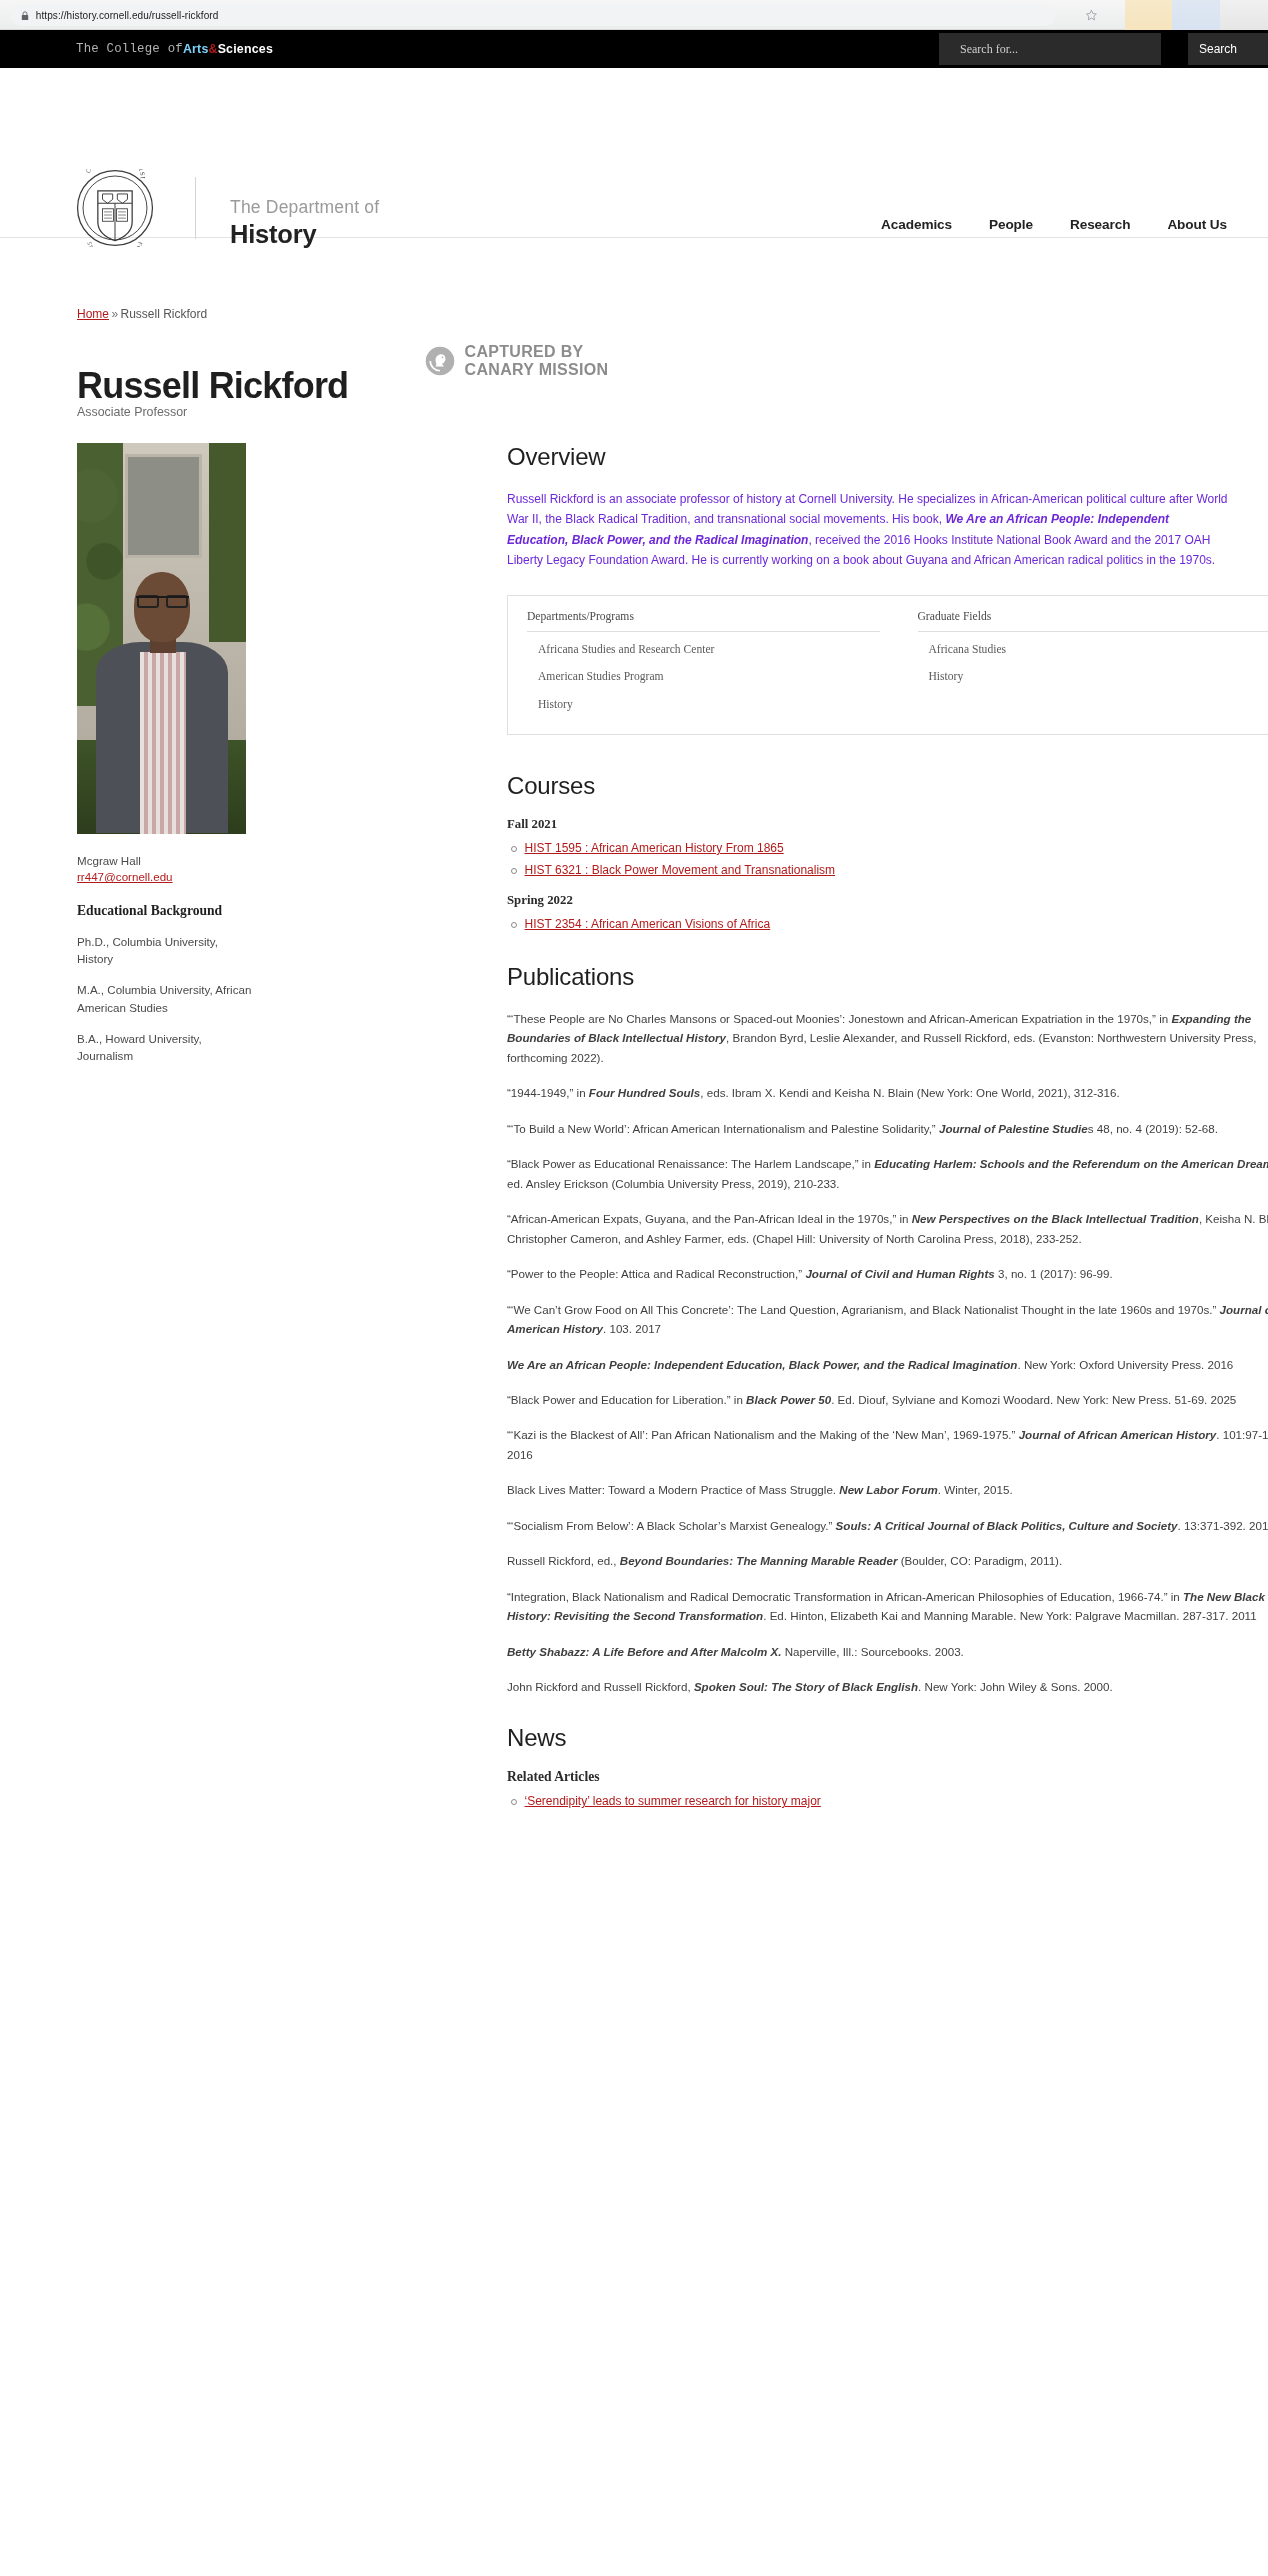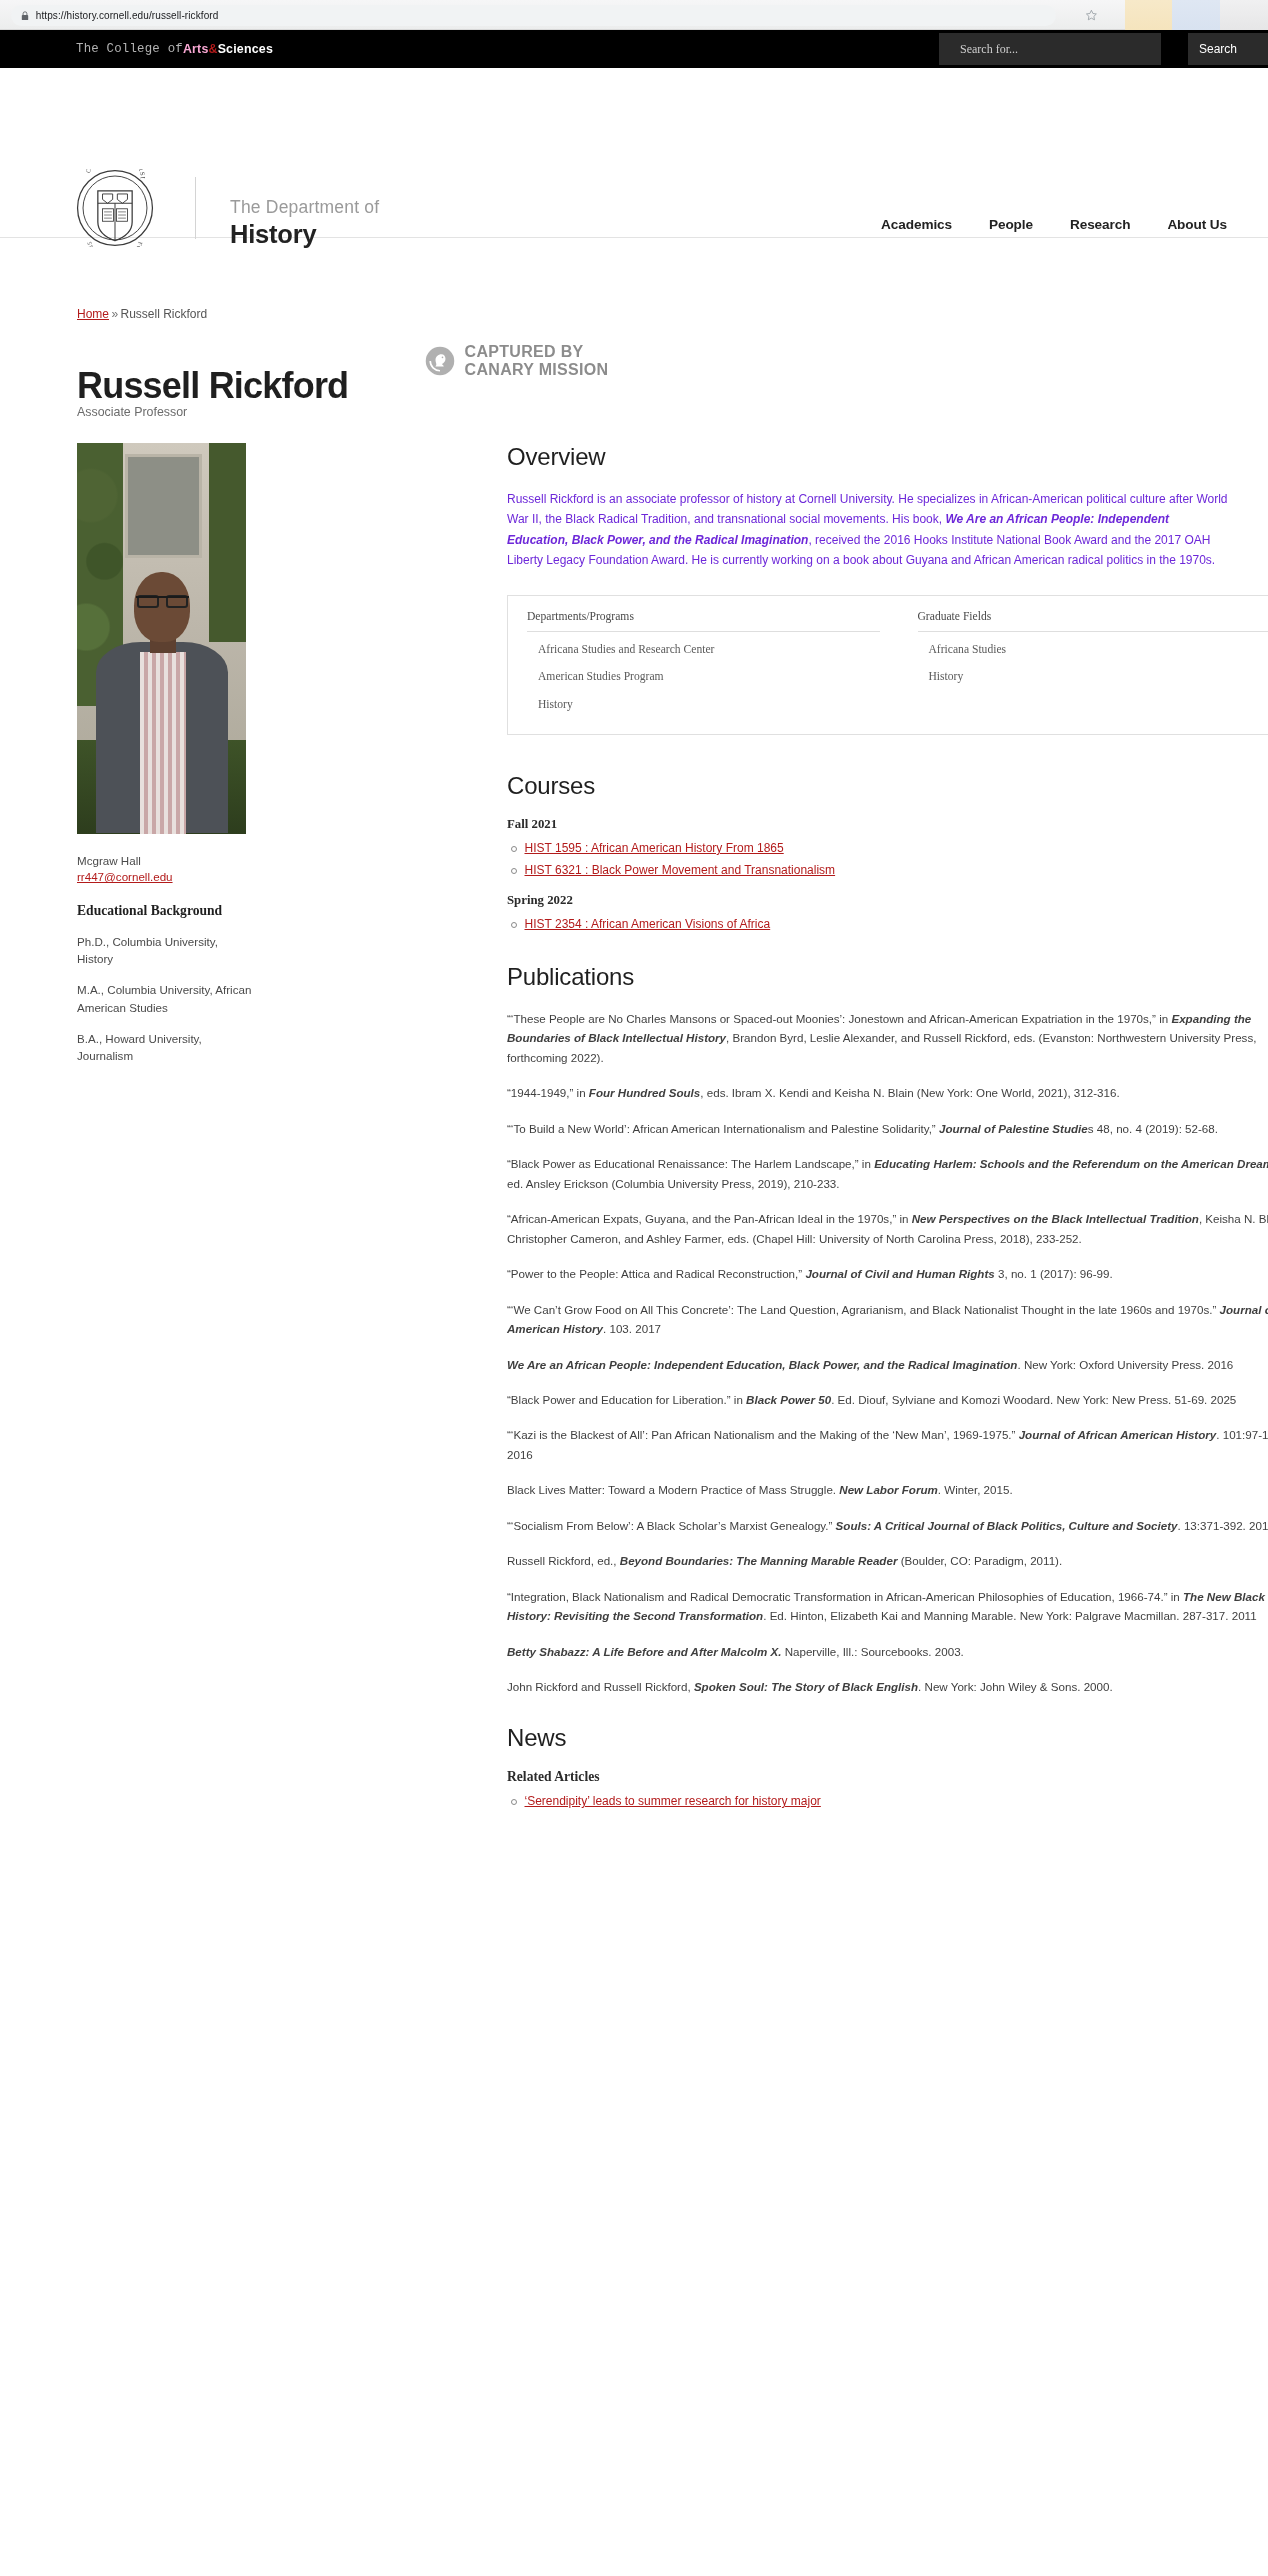--- a/index.html
+++ b/index.html
@@ -45,21 +45,21 @@
   #utility-bar {
     position:absolute; left:0; top:30px; width:1268px; height:38px;
     background:#000000;
   }
   #cas-wordmark {
     position:absolute; left:76px; top:0; height:38px;
     display:flex; align-items:center;
     font-size:12.4px; letter-spacing:0.2px;
   }
   #cas-the { color:#b3b3b3; font-weight:400;font-family:Liberation Mono, monospace; }
-  #cas-arts { color:#f9a8d4; font-weight:700; }
+  #cas-arts { color:#7dd3fc; font-weight:700; }
   #cas-amp { color:#b31b1b; font-weight:700; }
   #cas-sciences { color:#ffffff; font-weight:700; }
 
   #search-input {
     position:absolute; left:939px; top:33px; width:222px; height:32px;
     background:#2b2b2b; border:none; color:#ffffff;
     font-family:Liberation Serif, serif; font-size:12px;
     padding:0 21px;
   }
   #search-input::placeholder { color:#cfcfcf; }

